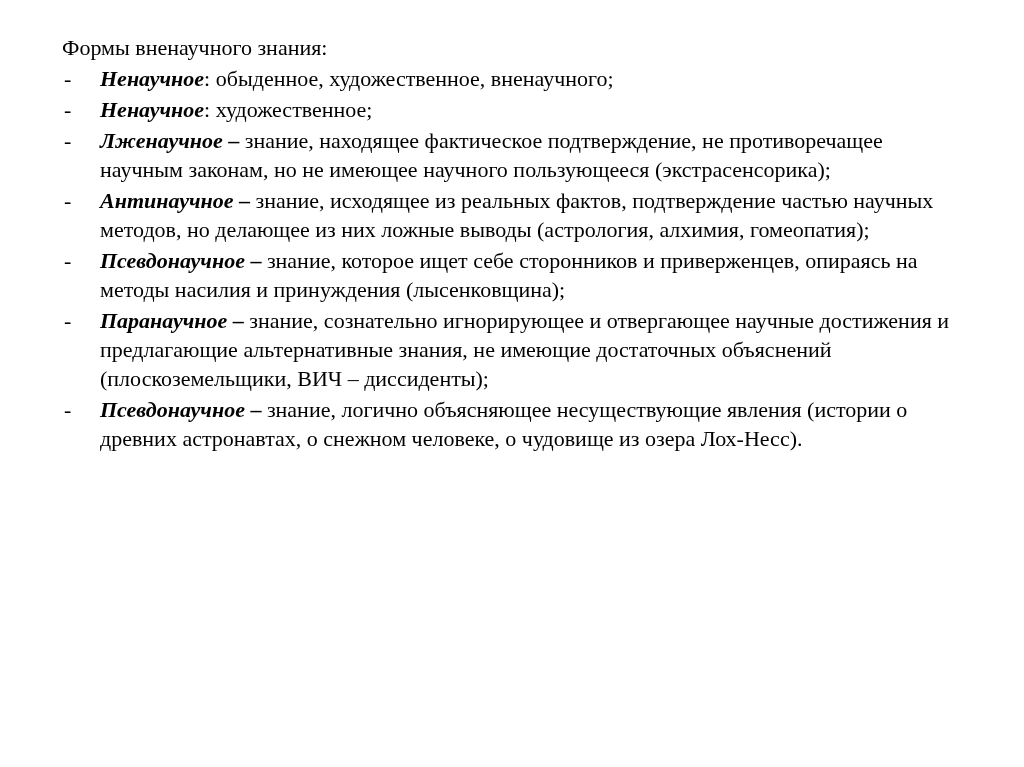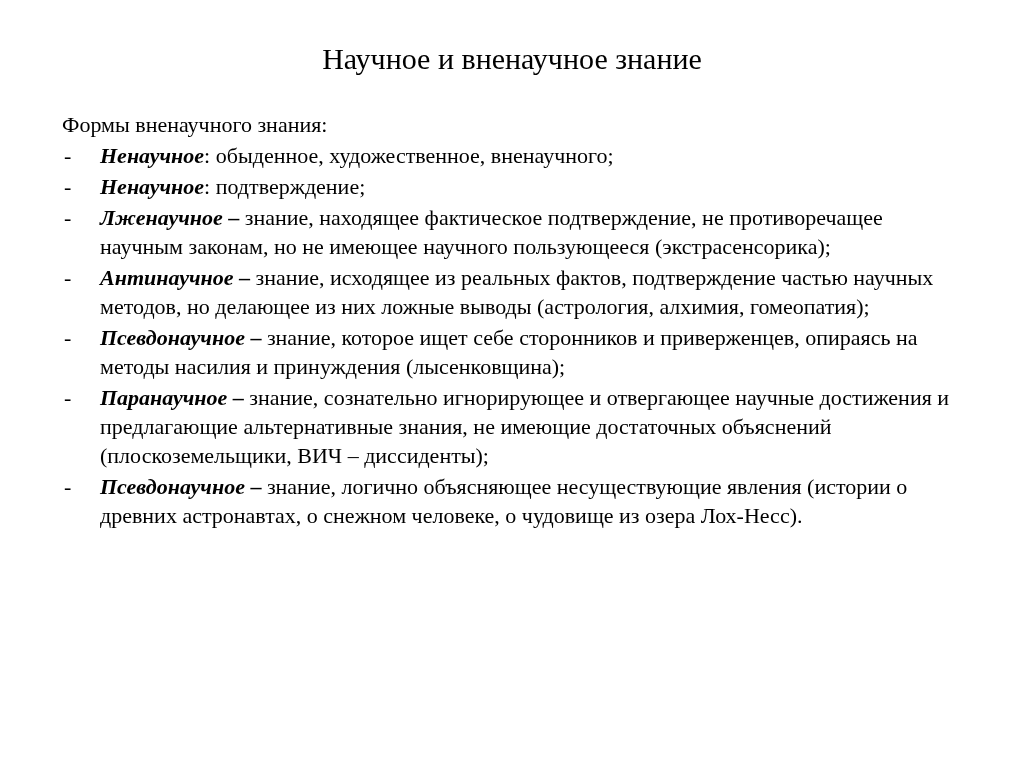--- a/index.html
+++ b/index.html
@@ -53,32 +53,31 @@
     font-style: italic;
   }
   .sep.bold {
     font-weight: bold;
   }
 </style>
 </head>
 <body>
 
 <div class="slide">
-  <h1 class="slide-title">Научное и вненаучное знание</h1>
 
   <div class="content">
     <p class="intro">Формы вненаучного знания:</p>
 
     <ul class="items" id="items-list">
   <li>
     <span class="dash">-</span><span class="term">Ненаучное</span><span class="sep">: </span><span class="body-text">обыденное, художественное, вненаучного;</span>
   </li>
 
   <li>
-    <span class="dash">-</span><span class="term">Ненаучное</span><span class="sep">: </span><span class="body-text">подтверждение;</span>
+    <span class="dash">-</span><span class="term">Ненаучное</span><span class="sep">: </span><span class="body-text">художественное;</span>
   </li>
 
   <li>
     <span class="dash">-</span><span class="term">Лженаучное</span><span class="sep bold"> – </span><span class="body-text">знание, находящее фактическое подтверждение, не противоречащее научным законам, но не имеющее научного пользующееся (экстрасенсорика);</span>
   </li>
 
   <li>
     <span class="dash">-</span><span class="term">Антинаучное</span><span class="sep bold"> – </span><span class="body-text">знание, исходящее из реальных фактов, подтверждение частью научных методов, но делающее из них ложные выводы (астрология, алхимия, гомеопатия);</span>
   </li>
 

